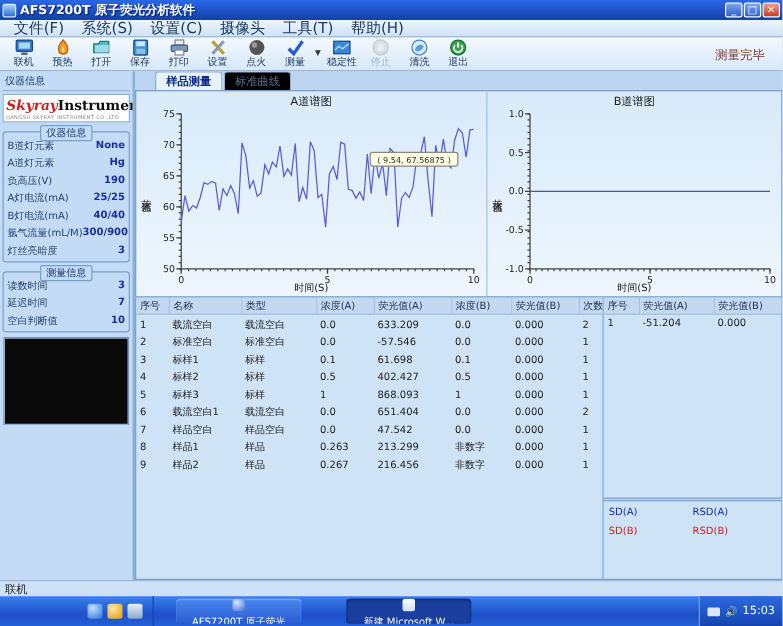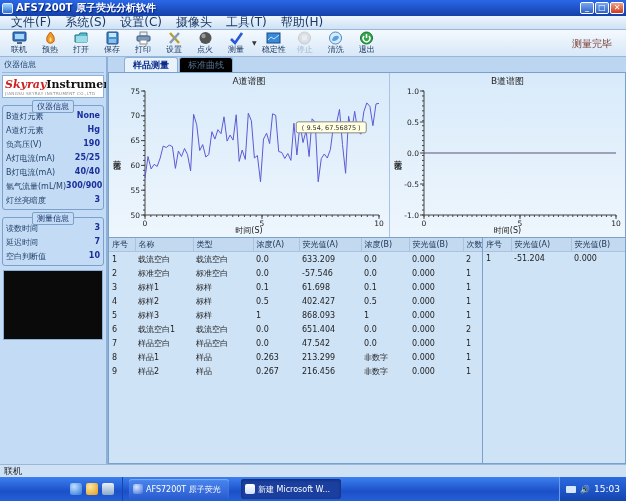--- a/index.html
+++ b/index.html
@@ -107,23 +107,23 @@
   .taskbar { height:24px; flex:0 0 24px; background:linear-gradient(#3c80f0,#1c50c8 60%,#2460d8);
     display:flex; align-items:stretch; }
   .startbtn { width:62px; background:linear-gradient(#6cbf4a,#2f8a1e);
     border-radius:0 8px 8px 0; display:flex; align-items:center; justify-content:center;
     gap:3px; color:#fff; font-weight:bold; font-style:italic; font-size:11px;
     text-shadow:1px 1px 1px #1a5c10; box-shadow:inset 0 1px 2px #b8e8a0;margin-top:33px; }
   .winflag { width:11px; height:11px; display:grid; grid-template-columns:5px 5px; grid-template-rows:5px 5px; gap:1px; transform:skewY(-6deg); }
   .winflag i { border-radius:1px; }
   .quicklaunch { display:flex; align-items:center; gap:4px; padding:0 8px; border-right:1px solid #1a44a8; }
   .qicon { width:12px; height:12px; border-radius:2px; }
-  .taskbtn { display:flex; align-items:center; gap:3px; width:100px; margin:2px 6px;
+  .taskbtn { display:flex; align-items:center; gap:3px; width:100px; margin:2px 18px;
     padding:0 4px; border-radius:3px; background:linear-gradient(#4a86ee,#2a5cd0);
-    box-shadow:inset 0 1px 1px #7aaaf8; color:#fff; font-size:8px; white-space:nowrap; overflow:hidden; }
+    box-shadow:inset 0 1px 1px #7aaaf8; color:#fff; font-size:8px; white-space:nowrap; overflow:hidden;flex-direction:column; }
   .taskbtn.active { background:#1a3f9e; box-shadow:inset 0 1px 3px #102a70; }
   .taskicon { width:10px; height:10px; border-radius:2px; flex:0 0 10px; }
   .tray { margin-left:auto; display:flex; align-items:center; gap:4px; padding:0 6px;
     background:linear-gradient(#2a6ae0,#1544b0); border-left:1px solid #6a9af0; color:#fff; font-size:9px; }
   .tray .time { color:#fff; }
   svg text { font-family:"DejaVu Sans","Liberation Sans",sans-serif; }
 </style>
 </head>
 <body>
 
@@ -666,20 +666,28 @@
                 </thead>
               <tbody id="resultBody">
                   <tr>
                     <td>1</td>
                     <td>-51.204</td>
                     <td>0.000</td>
                   </tr>
                 </tbody>
             </table>
           </div>
+          <div class="stats-box">
+            <div class="stats-grid">
+              <span class="stat-blue">SD(A)</span>
+              <span class="stat-blue">RSD(A)</span>
+              <span class="stat-red">SD(B)</span>
+              <span class="stat-red">RSD(B)</span>
+            </div>
+          </div>
         </div>
       </div>
     </div>
   </div>
 
   <div class="statusbar">
     <span>联机</span>
   </div>
 
   <div class="taskbar">

